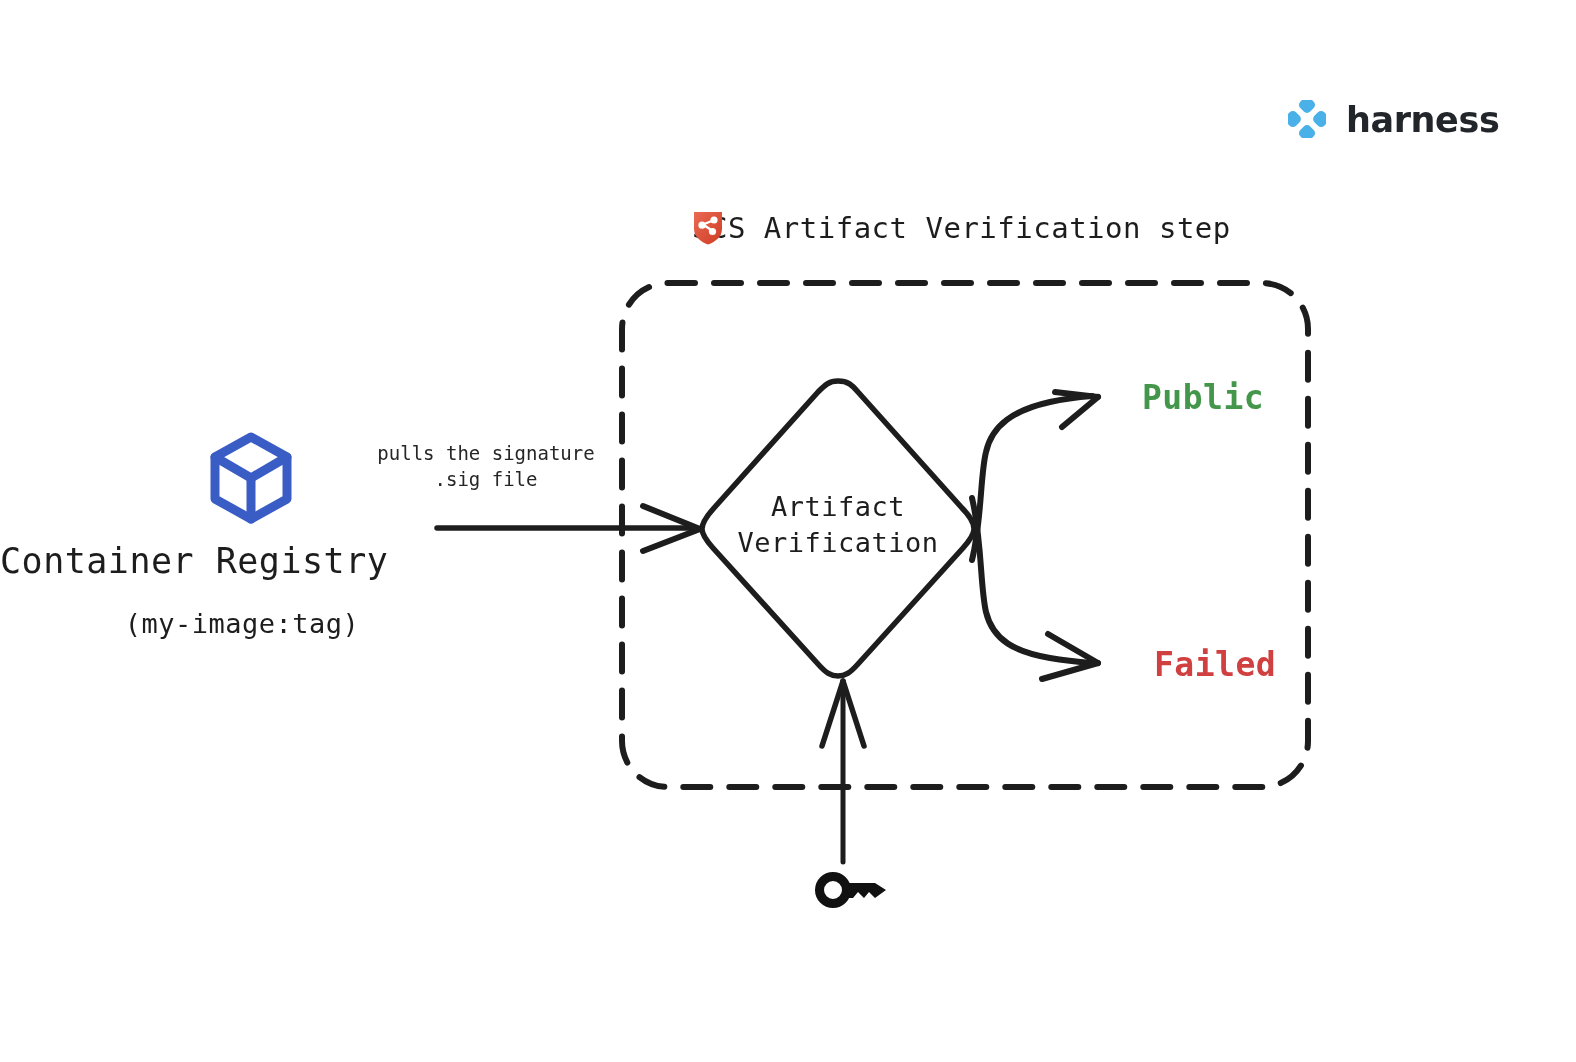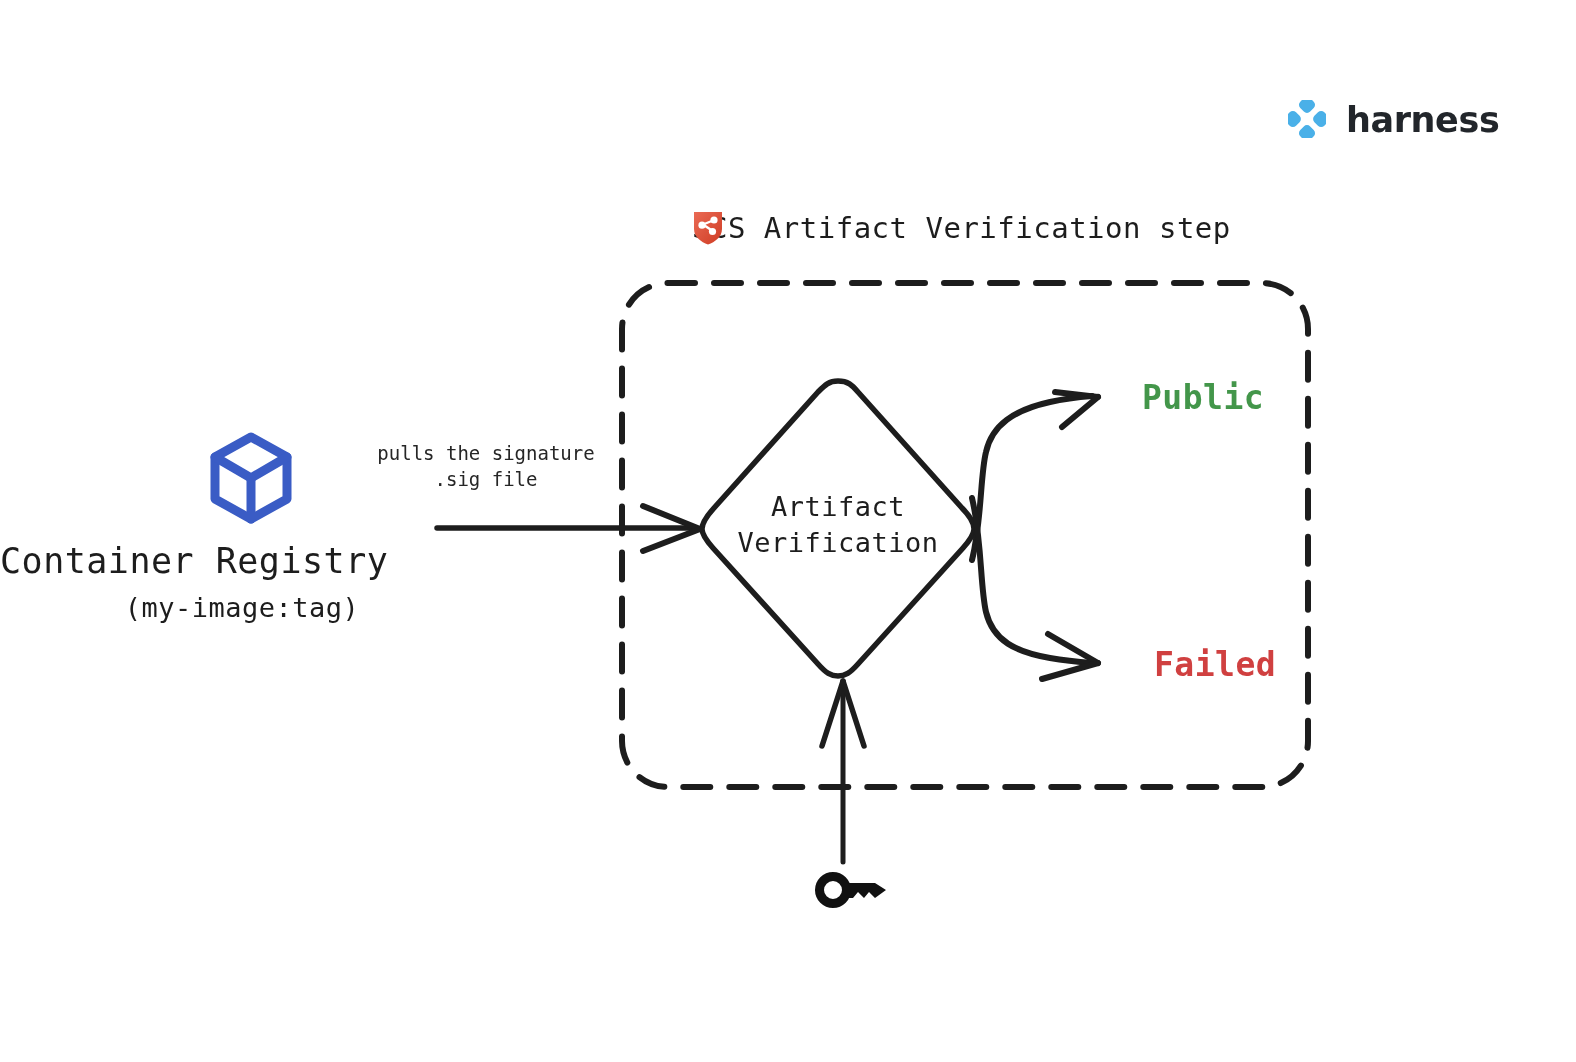--- a/index.html
+++ b/index.html
@@ -73,21 +73,21 @@
   .registry-title {
     left: 0px;
     top: 541px;
     width: 500px;
     text-align: left;
     font-size: 35px;
     letter-spacing: 0.5px;
   }
   .registry-sub {
     left: 0px;
-    top: 592px;
+    top: 608px;
     width: 484px;
     text-align: center;
     font-size: 27px;
     letter-spacing: 0.5px;
   }
 
   .edge-label {
     left: 372px;
     top: 440px;
     width: 228px;

